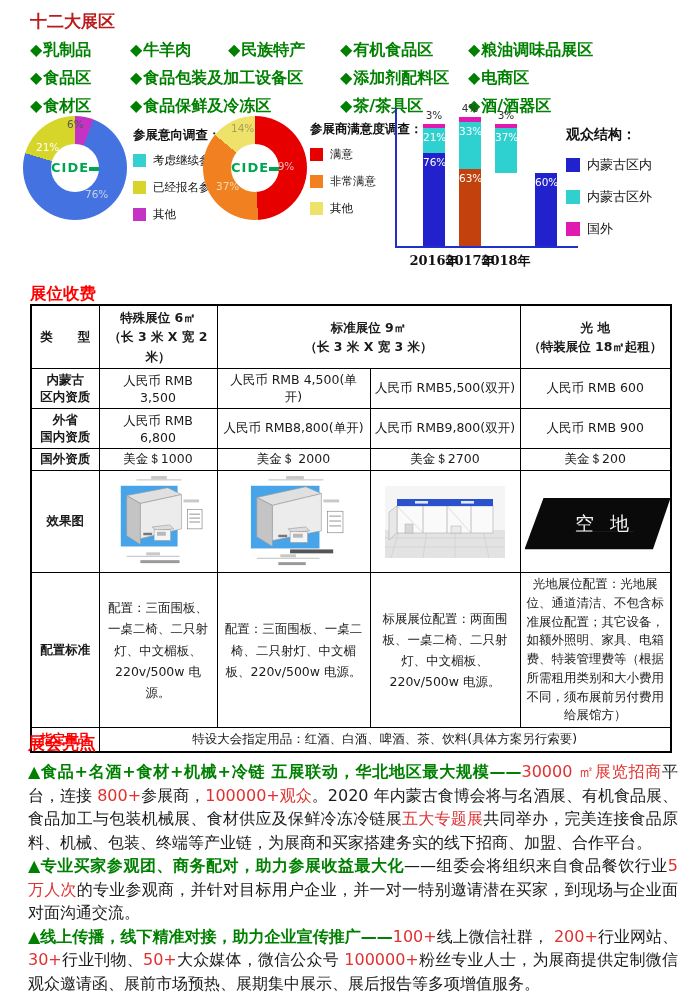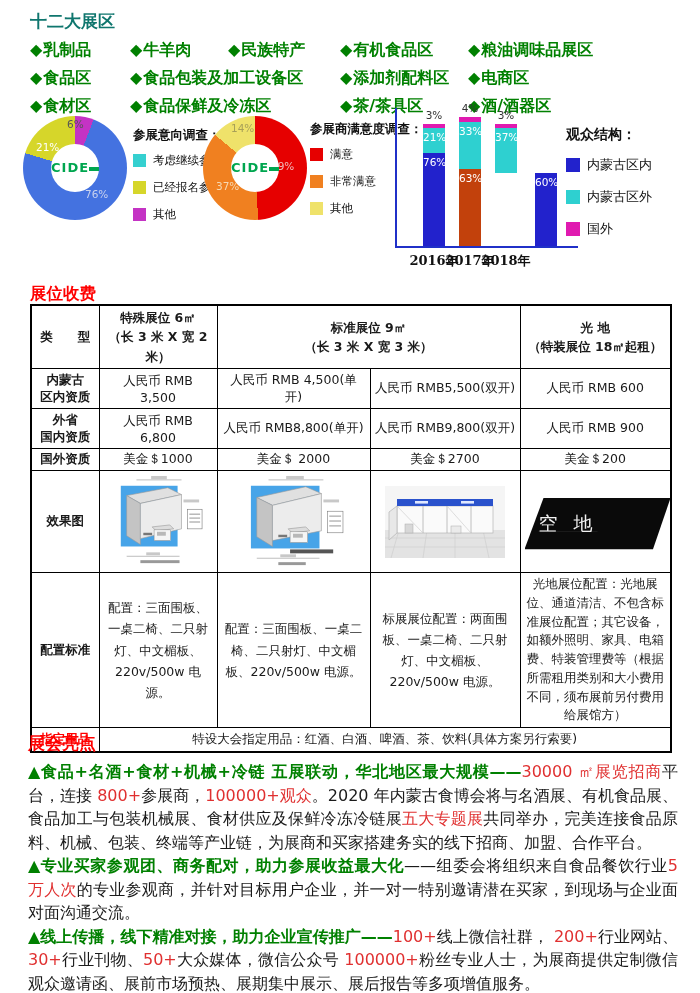--- a/index.html
+++ b/index.html
@@ -1,21 +1,21 @@
 <!DOCTYPE html>
 <html><head>
 <meta charset="utf-8">
 <style>
   html,body{margin:0;padding:0;background:#fff;}
   .page{position:relative;width:700px;height:993px;background:#fff;overflow:hidden;
         font-family:"DejaVu Sans",sans-serif;color:#1a1a1a;}
 
   
   .zones{position:absolute;left:30px;top:10px;width:655px;}
-  .zones-title{color:#0f766e;font-weight:bold;font-size:17px;}
+  .zones-title{color:#b91c1c;font-weight:bold;font-size:17px;}
   .zones-grid{display:grid;grid-template-columns:100px 98px 112px 128px 1fr;
               margin-top:7px;row-gap:7px;font-weight:bold;color:#008000;font-size:16px;}
   .zone-item{white-space:nowrap;}
   .zone-item .bullet{margin-right:1px;}
   .span2{grid-column:span 2;}
 
   
   .donut{position:absolute;width:104px;height:104px;border-radius:50%;}
   .donut .hole{position:absolute;left:50%;top:50%;width:48px;height:48px;transform:translate(-50%,-50%);
                background:#fff;border-radius:50%;display:flex;flex-direction:row;align-items:center;justify-content:center;}
@@ -58,21 +58,21 @@
   td.hdr{font-weight:bold;font-size:13px;white-space:pre-line;line-height:1.55;height:42px;}
   td.row-label{font-weight:bold;font-size:13px;white-space:pre-line;line-height:1.35;}
   tr.price-row{height:40px;} tr.usd-row{height:22px;margin-left:19px;}
   tr.render-row{height:102px;} tr.config-row{height:126px;} tr.designated-row{height:24px;}
   td.cfg{text-align:justify;font-size:12.5px;line-height:1.7;padding:4px 8px;}
   td.cfg-land{text-align:justify;font-size:12px;line-height:1.5;padding:4px 7px;}
   td.designated-label{color:#ff0000;font-weight:bold;font-size:13px;}
   td.designated-text{text-align:left;padding-left:9px;font-size:13px;}
   .kongdi{width:146px;height:58px;margin:4px auto 0;background:#0a0a0a;
           clip-path:polygon(13% 6%,100% 6%,88% 94%,0 94%);
-          display:flex;align-items:center;text-decoration:underline;}
+          display:flex;align-items:center;justify-content:center;text-decoration:underline;}
   .kongdi span{color:#f2f2f2;font-family:"DejaVu Serif",serif;font-size:19px;letter-spacing:5px;padding-left:14px;}
   .booth-wrap{display:flex;justify-content:center;align-items:center;}
 
   
   .hl{position:absolute;left:28px;top:732px;width:650px;}
   .hl-title{color:#ff0000;font-weight:bold;font-size:17px;margin-bottom:5px;}
   .hl p{margin:0;font-size:16px;line-height:23.5px;text-align:justify;}
   .seg-green{color:#008000;font-weight:bold;}
   .seg-red{color:#e03030;}
   .seg-black{color:#1a1a1a;}

